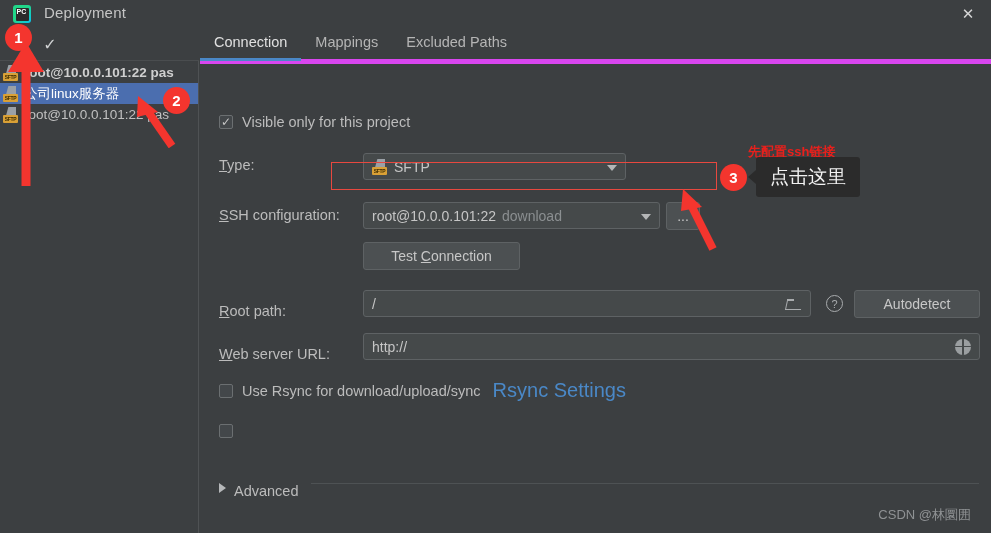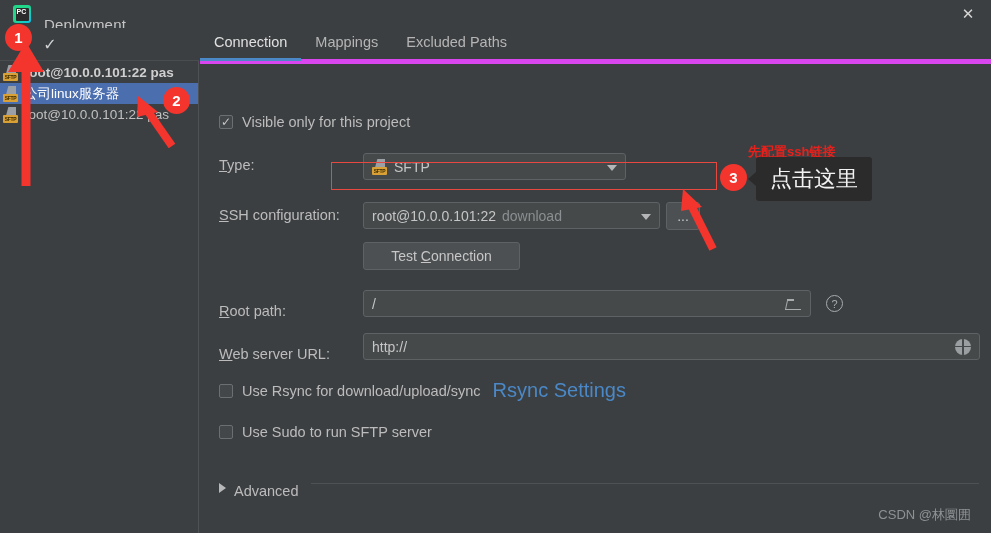--- a/index.html
+++ b/index.html
@@ -34,21 +34,21 @@
     overflow: hidden;
   }
   .pc-logo .pc-inner {
     width: 13px; height: 13px; background: #2b2b2b; border-radius: 1px;
     color: #ffffff; font-size: 7px; font-weight: bold;
     display: flex; align-items: flex-start; justify-content: flex-start;
     padding-left: 1px; line-height: 8px;
     font-family: "Liberation Sans", sans-serif;
   }
   .title-text {
-    position: absolute; left: 44px; top: 16px;
+    position: absolute; left: 44px; top: 4px;
     font-size: 15px; color: #c5c5c5;
     letter-spacing: .2px;
   }
   .win-close {
     position: absolute; right: 0; top: 0;
     width: 46px; height: 28px;
     display: flex; align-items: center; justify-content: center;
     color: #d6d6d6; font-size: 15px;
   }
 
@@ -262,21 +262,21 @@
   .ann-red-text {
     position: absolute;
     color: #e8201c; font-size: 13px; font-weight: bold;
     z-index: 36;
     white-space: nowrap;
   }
   .tooltip {
     position: absolute;
     background: #2b2b2b;
     color: #f2f2f2;
-    font-size: 22px;
+    font-size: 19px;
     padding: 7px 14px;
     border-radius: 3px;
     z-index: 38;
     white-space: nowrap;
   }
   .tooltip::before {
     content: "";
     position: absolute; left: -8px; top: 50%; margin-top: -7px;
     width: 0; height: 0;
     border-top: 7px solid transparent;
@@ -370,38 +370,38 @@
       </div>
 
       <div class="row" style="left:19px; top:238px;">
         <span class="lbl"><span class="mn">R</span>oot path:</span>
       </div>
       <div class="field input" style="position:absolute; left:163px; top:225px; width:448px; justify-content:space-between;">
         <span>/</span>
         <span class="folder-ic"></span>
       </div>
       <div class="help-ic" style="position:absolute; left:626px; top:230px;">?</div>
+      <div class="btn" style="position:absolute; left:654px; top:225px; width:126px;">Autodetect</div>
 
       <div class="row" style="left:19px; top:281px;">
         <span class="lbl"><span class="mn">W</span>eb server URL:</span>
       </div>
       <div class="field input" style="position:absolute; left:163px; top:268px; width:617px; justify-content:space-between;">
         <span>http://</span>
         <span class="globe-ic"></span>
       </div>
 
       <div class="row" style="left:19px; top:314px;">
         <span class="chk"></span>
         <span class="lbl">Use Rsync for download/upload/sync</span>
         <span class="link" style="margin-left:12px;">Rsync Settings</span>
       </div>
 
       <div class="row" style="left:19px; top:359px;">
         <span class="chk"></span>
-        <span class="lbl">Use Sudo to run SFTP server</span>
       </div>
 
       <div class="adv-row">
         <span class="tri"></span>
         <span class="lbl">Advanced</span>
         <span class="adv-line"></span>
       </div>
     </div>
   </div>
 

